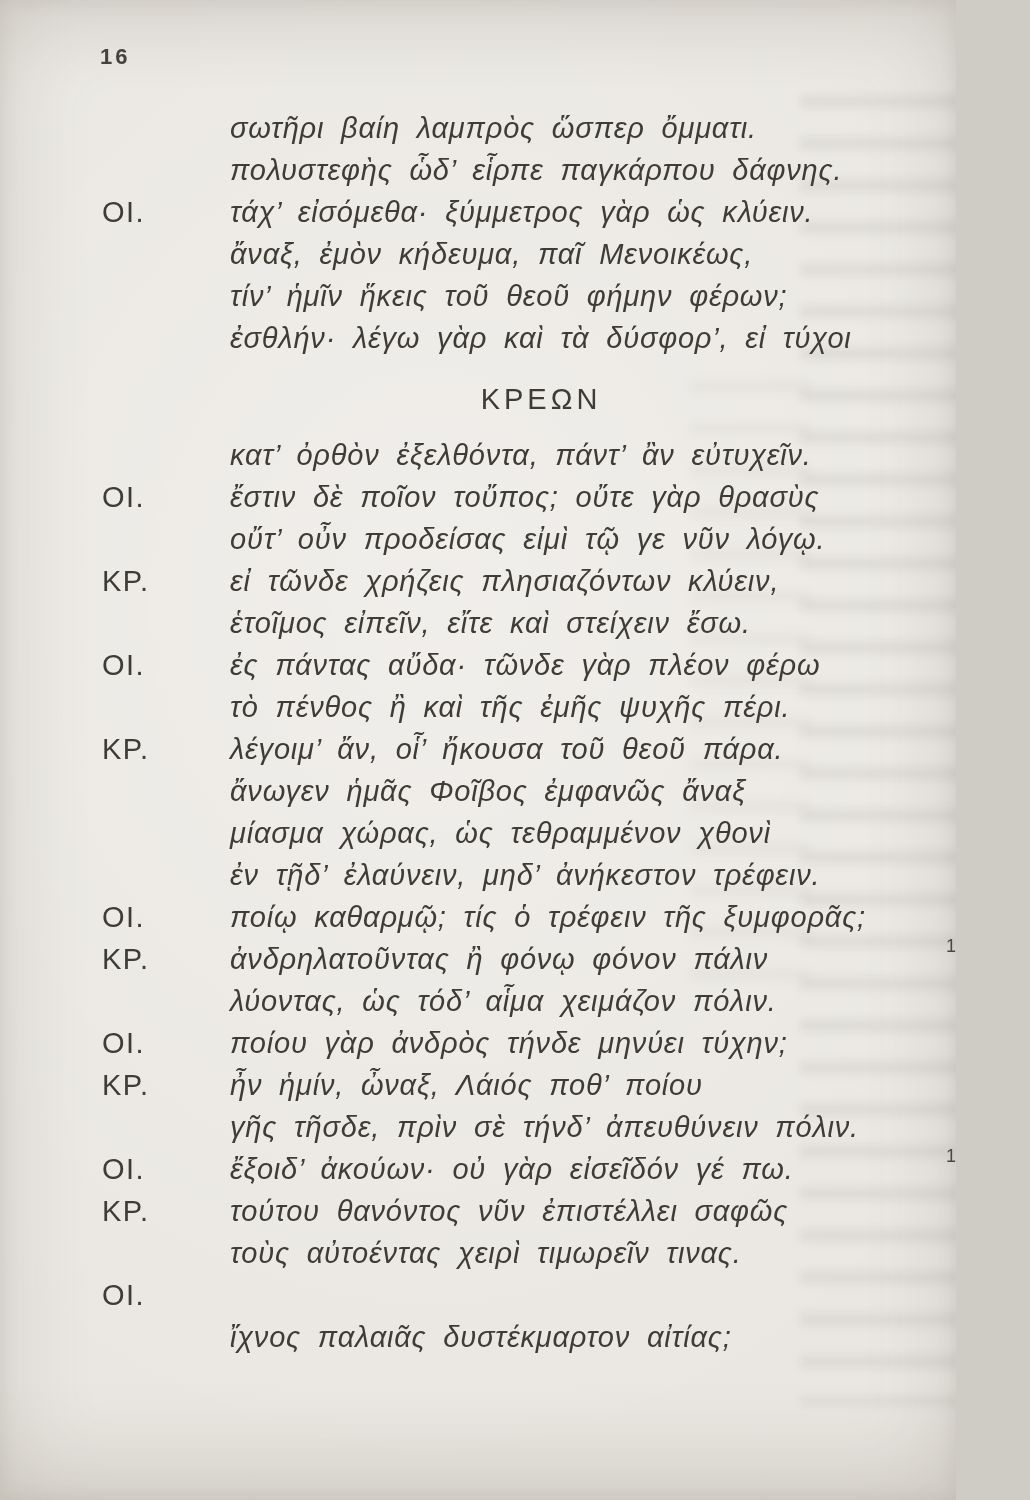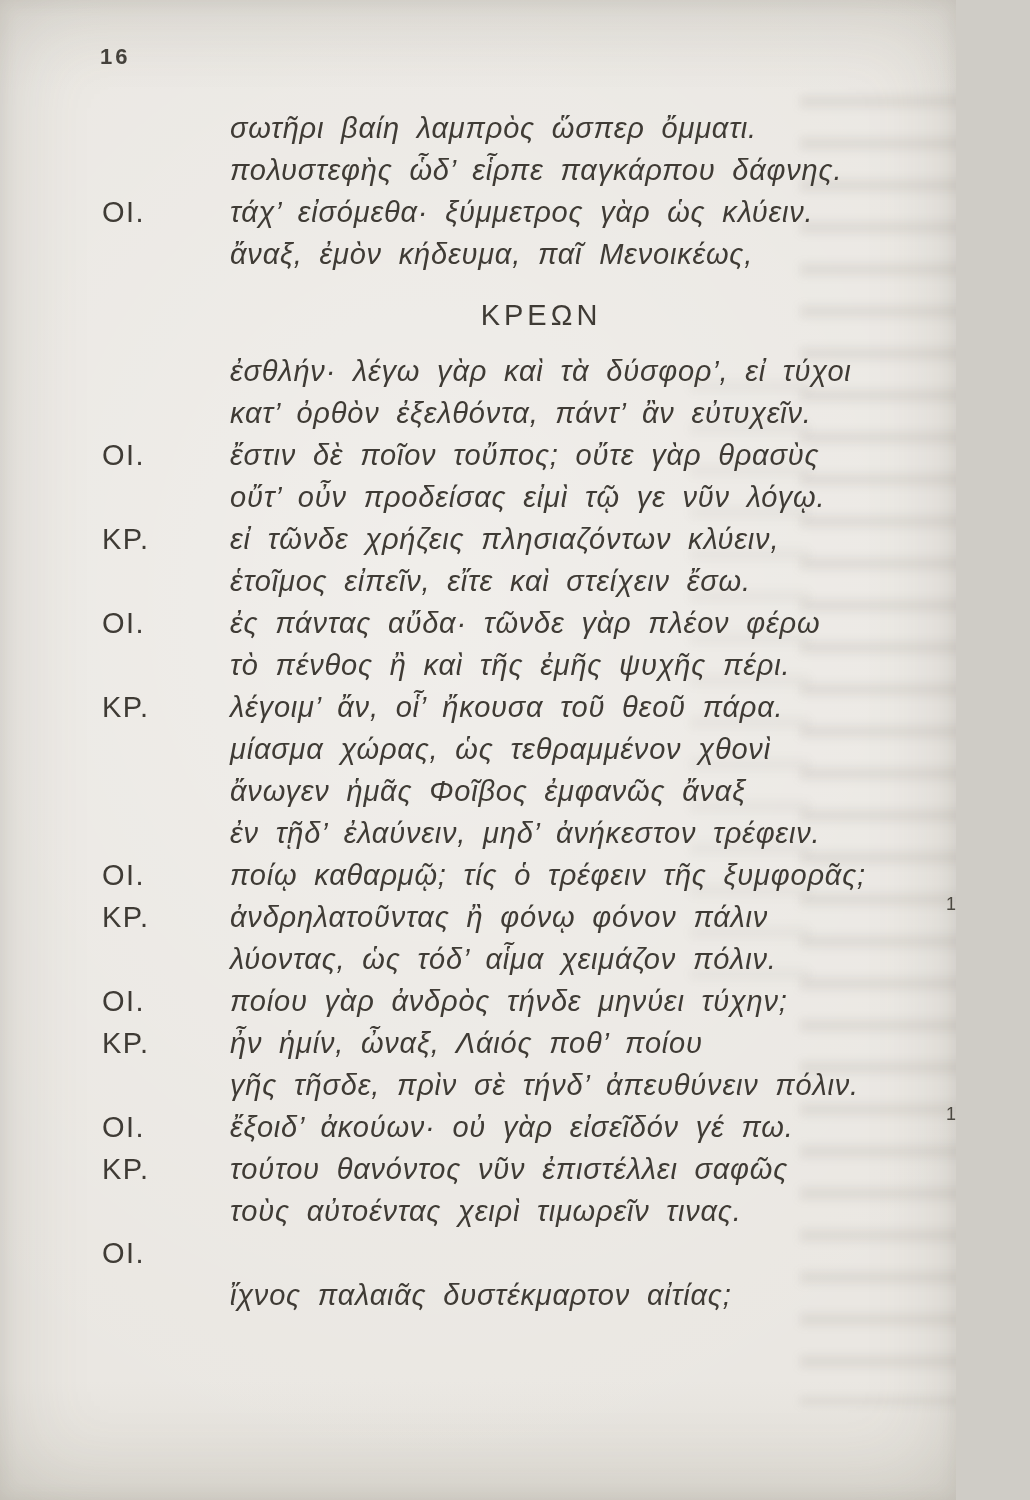--- a/index.html
+++ b/index.html
@@ -82,32 +82,37 @@
       <div class="row">
       <span class="speaker">ΟΙ.</span>
       <span class="verse">τάχ’ εἰσόμεθα· ξύμμετρος γὰρ ὡς κλύειν.</span>
       <span class="lineno"></span>
     </div>
       <div class="row">
       <span class="speaker"></span>
       <span class="verse">ἄναξ, ἐμὸν κήδευμα, παῖ Μενοικέως,</span>
       <span class="lineno">85</span>
     </div>
+      <div class="row">
+      <span class="speaker"></span>
+      <span class="verse">τίν’ ἡμῖν ἥκεις τοῦ θεοῦ φήμην φέρων;</span>
+      <span class="lineno"></span>
+    </div>
+      <div class="row">
+      <span class="speaker"></span>
+      <span class="verse">ἐσθλήν· λέγω γὰρ καὶ τὰ δύσφορ’, εἰ τύχοι</span>
+      <span class="lineno"></span>
+    </div>
       <div class="row heading-row">
       
       <span class="verse">ΚΡΕΩΝ</span>
       
     </div>
       <div class="row">
       <span class="speaker"></span>
-      <span class="verse">ἐσθλήν· λέγω γὰρ καὶ τὰ δύσφορ’, εἰ τύχοι</span>
-      <span class="lineno"></span>
-    </div>
-      <div class="row">
-      <span class="speaker"></span>
       <span class="verse">κατ’ ὀρθὸν ἐξελθόντα, πάντ’ ἂν εὐτυχεῖν.</span>
       <span class="lineno"></span>
     </div>
       <div class="row">
       <span class="speaker">ΟΙ.</span>
       <span class="verse">ἔστιν δὲ ποῖον τοὔπος; οὔτε γὰρ θρασὺς</span>
       <span class="lineno"></span>
     </div>
       <div class="row">
       <span class="speaker"></span>
@@ -134,26 +139,26 @@
       <span class="verse">τὸ πένθος ἢ καὶ τῆς ἐμῆς ψυχῆς πέρι.</span>
       <span class="lineno"></span>
     </div>
       <div class="row">
       <span class="speaker">ΚΡ.</span>
       <span class="verse">λέγοιμ’ ἄν, οἷ’ ἤκουσα τοῦ θεοῦ πάρα.</span>
       <span class="lineno">95</span>
     </div>
       <div class="row">
       <span class="speaker"></span>
+      <span class="verse">ἄνωγεν ἡμᾶς Φοῖβος ἐμφανῶς ἄναξ</span>
+      <span class="lineno"></span>
+    </div>
+      <div class="row">
+      <span class="speaker"></span>
       <span class="verse">μίασμα χώρας, ὡς τεθραμμένον χθονὶ</span>
-      <span class="lineno"></span>
-    </div>
-      <div class="row">
-      <span class="speaker"></span>
-      <span class="verse">ἄνωγεν ἡμᾶς Φοῖβος ἐμφανῶς ἄναξ</span>
       <span class="lineno"></span>
     </div>
       <div class="row">
       <span class="speaker"></span>
       <span class="verse">ἐν τῇδ’ ἐλαύνειν, μηδ’ ἀνήκεστον τρέφειν.</span>
       <span class="lineno"></span>
     </div>
       <div class="row">
       <span class="speaker">ΟΙ.</span>
       <span class="verse">ποίῳ καθαρμῷ; τίς ὁ τρέφειν τῆς ξυμφορᾶς;</span>

